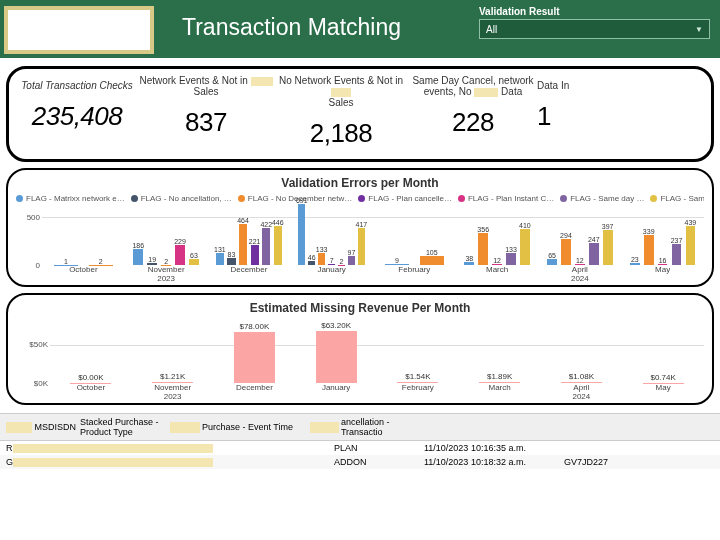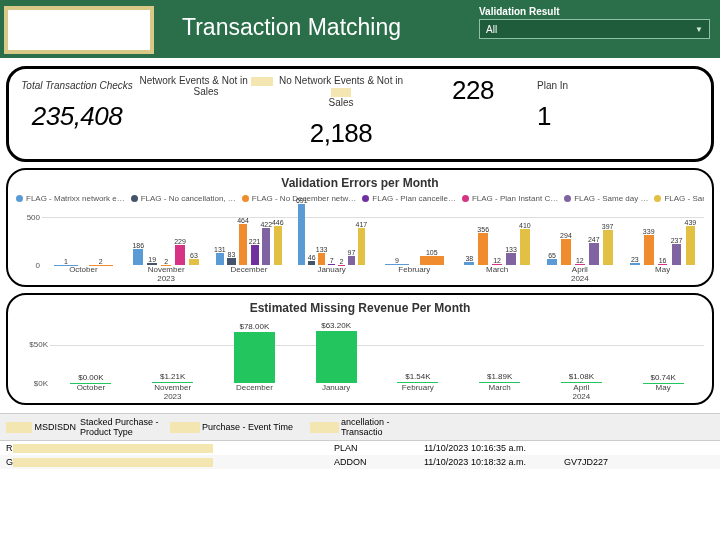--- a/index.html
+++ b/index.html
@@ -40,21 +40,21 @@
   .xcat { font-size: 8px; color: #444; text-align: center; line-height: 9px; }
   .group { position: absolute; bottom: 0; }
   .group .col { position: absolute; bottom: 0; width: 6px; }
   .group .lbl { position: absolute; bottom: 100%; font-size: 7px; color: #333; text-align: center; transform: translateX(-50%); white-space: nowrap; }
 
   
   .bars2 { position: relative; height: 86px; }
   .plot2 { position: absolute; left: 34px; right: 0; top: 16px; bottom: 18px; }
   .x-axis2 { position: absolute; left: 34px; right: 0; bottom: 0; height: 18px; display: flex; }
   .y-axis2 { position: absolute; left: 0; top: 16px; bottom: 18px; width: 34px; }
-  .big-bar { position: absolute; bottom: 0; background: #22c55e; }
+  .big-bar { position: absolute; bottom: 0; background: #fca5a5; }
   .big-lbl { position: absolute; bottom: 100%; left: 50%; transform: translateX(-50%); font-size: 8px; color: #333; white-space: nowrap; padding-bottom: 1px; }
 
   .table-wrap { margin-top: 8px; font-size: 9px; }
   .table-head { display: flex; background: #efefef; border-top: 1px solid #ccc; border-bottom: 1px solid #ccc; padding: 3px 6px; gap: 4px; align-items: center; }
   .table-head .th { display: flex; align-items: center; gap: 2px; }
   .table-head .rbox { display: inline-block; background: #f4e6b1; height: 11px; }
   .table-row { display: flex; padding: 2px 6px; gap: 4px; }
   .table-row.alt { background: #f7f7f7; }
   .cell { overflow: hidden; white-space: nowrap; }
   .cA { width: 250px; }
@@ -83,48 +83,55 @@
   <div class="kpi kpi0">
     <span class="label">Total Transaction Checks</span>
     <div class="value">235,408</div>
   </div>
   <div class="kpi kpi1">
     <span class="label">
       <span>Network Events &amp; Not in</span>
       <span class="redact" style="display:inline-block;width:22px;height:9px;vertical-align:middle"></span><br>
       <span>Sales</span>
     </span>
+    <div class="value">837</div>
   </div>
   <div class="kpi kpi2">
     <span class="label">
       <span>No Network Events &amp; Not in</span>
       <span class="redact" style="display:inline-block;width:20px;height:9px;vertical-align:middle"></span><br>
       <span>Sales</span>
     </span>
     <div class="value">2,188</div>
   </div>
   <div class="kpi kpi3">
+    <span class="label">
+      <span>Same Day Cancel, network</span><br>
+      <span>events, No</span>
+      <span class="redact" style="display:inline-block;width:24px;height:9px;vertical-align:middle"></span>
+      <span>Data</span>
+    </span>
     <div class="value">228</div>
   </div>
   <div class="kpi kpi5">
-    <span class="label">Plan In</span>
+    <span class="label">Data In</span>
     <div class="value">1</div>
   </div>
 </div>
 
 <div class="chart-panel">
   <div class="chart-title">Validation Errors per Month</div>
   <div class="legend" id="legend1">
       <div class="item">
         <span class="dot" style="background:#5b9bd5"></span>
         <span>FLAG - Matrixx network e…</span>
       </div>
       <div class="item">
         <span class="dot" style="background:#44546a"></span>
-        <span>FLAG - No cancellation, …</span>
+        <span>FLAG - No ancellation, …</span>
       </div>
       <div class="item">
         <span class="dot" style="background:#f08c2e"></span>
         <span>FLAG - No December netw…</span>
       </div>
       <div class="item">
         <span class="dot" style="background:#7030a0"></span>
         <span>FLAG - Plan cancelle…</span>
       </div>
       <div class="item">

